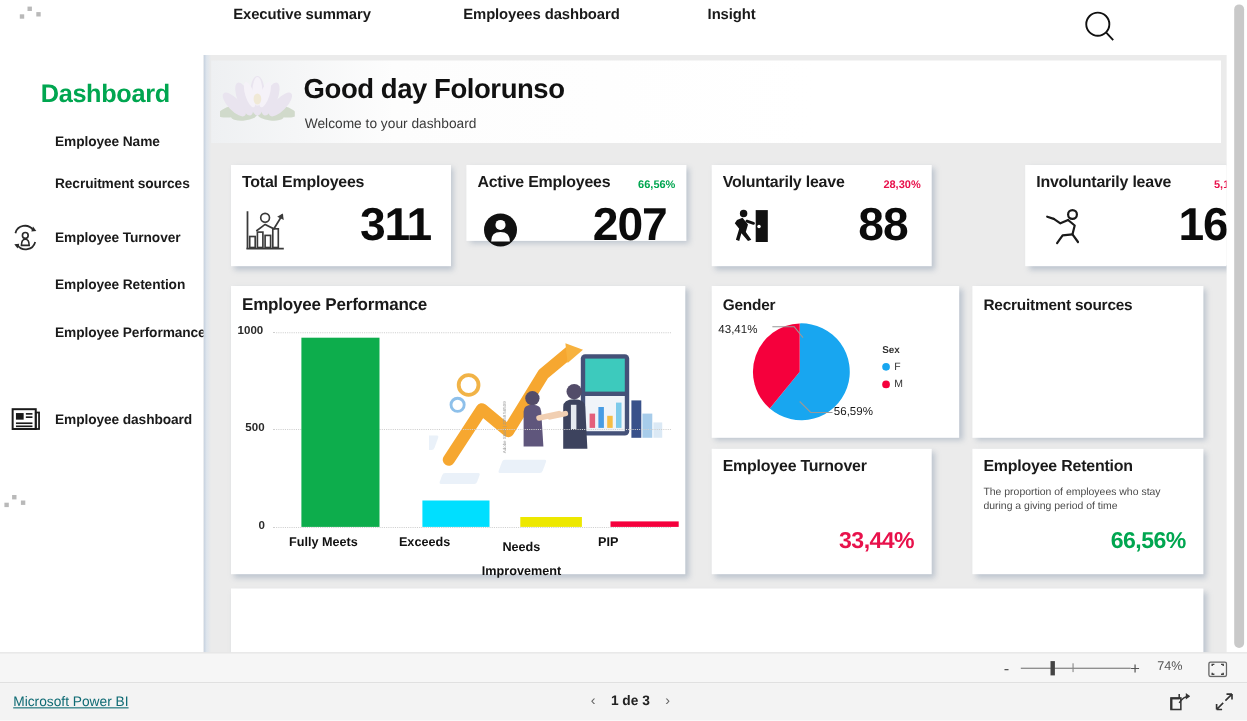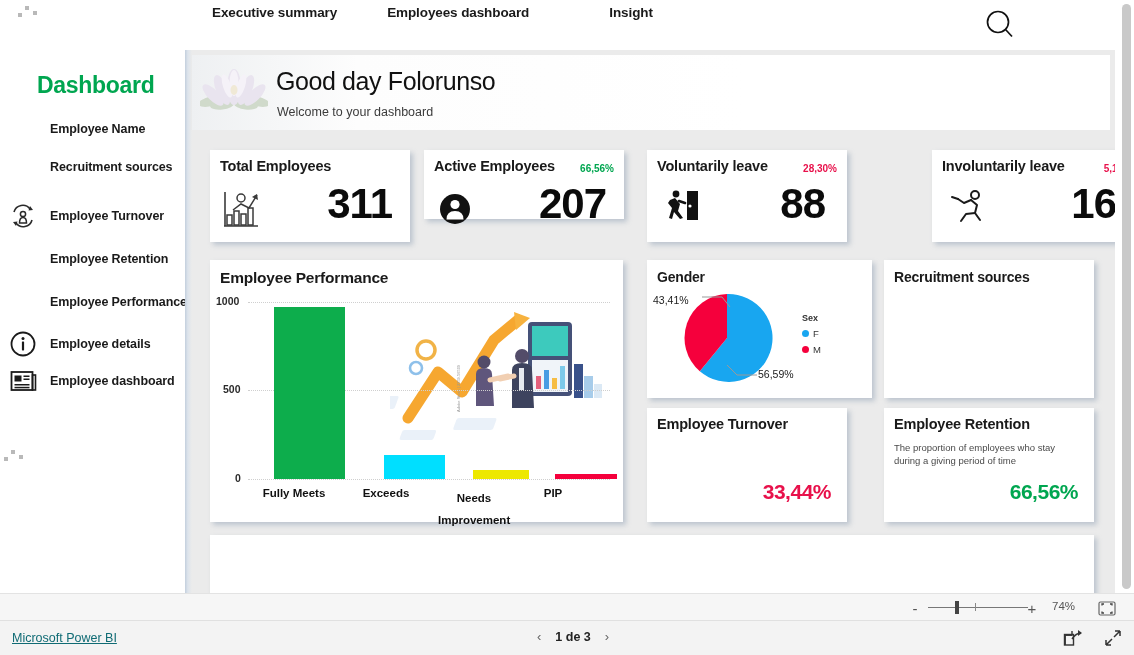--- a/index.html
+++ b/index.html
@@ -15,21 +15,21 @@
   .topnav {
     position: absolute; left:0; top:0; width:1134px; height:50px;
     background:#ffffff;
   }
   .topnav-tabs { position:absolute; left:200px; top:0; height:36px; display:flex; align-items:flex-start; }
   .topnav-tab {
     font-size:13.5px; font-weight:bold; color:#1a1a1a; letter-spacing:-0.1px;
     padding-top:5px; cursor:pointer; white-space:nowrap;
   }
   .tab-exec { margin-left:12px; }
-  .tab-emp  { margin-left:50px; }
+  .tab-emp  { margin-left:84px; }
   .tab-ins  { margin-left:80px; }
   .search-btn {
     position:absolute; left:982px; top:7px; width:36px; height:36px; cursor:pointer;
   }
   .dot-cluster { position:absolute; width:26px; height:18px; }
   .dot-cluster i {
     position:absolute; width:4px; height:4px; background:#b9b9b9; display:block;
   }
 
   
@@ -60,21 +60,21 @@
   .report {
     position:absolute; left:7px; top:0; width:923px; height:555px; background:#ebebeb;
   }
 
   .hero {
     position:absolute; left:0px; top:5px; width:918px; height:75px;
     background: linear-gradient(to right, #eef0f2 0%, #fdfdfd 18%, #ffffff 60%, #ffffff 100%);
   }
   .lotus { position:absolute; left:8px; top:2px; width:68px; height:62px; }
   .hero-title {
-    position:absolute; left:84px; top:12px; font-size:25px; font-weight:normal;
+    position:absolute; left:84px; top:12px; font-size:25px; font-weight:bold;
     color:#111; letter-spacing:-0.4px;
   }
   .hero-sub {
     position:absolute; left:85px; top:50px; font-size:12.5px; color:#3b3b3b;
   }
 
   .card {
     position:absolute; background:#ffffff;
     box-shadow: 3px 3px 5px rgba(120,140,165,0.40);
   }
@@ -182,30 +182,20 @@
     </div>
 
     <div class="sb-item" style="top:195px;">
       <span class="sb-label">Employee Retention</span>
     </div>
 
     <div class="sb-item" style="top:238px;">
       <span class="sb-label">Employee Performance</span>
     </div>
 
-    <div class="sb-item" style="top:280px;">
-      <span class="sb-icon">
-        <svg width="28" height="28" viewBox="0 0 28 28">
-          <circle cx="14" cy="14" r="11.5" fill="none" stroke="#1a1a1a" stroke-width="1.8"></circle>
-          <circle cx="14" cy="8.4" r="1.5" fill="#1a1a1a"></circle>
-          <rect x="12.9" y="11.4" width="2.2" height="9" rx="0.6" fill="#1a1a1a"></rect>
-        </svg>
-      </span>
-      <span class="sb-label">Employee details</span>
-    </div>
 
     <div class="sb-item" style="top:317px;">
       <span class="sb-icon">
         <svg width="28" height="26" viewBox="0 0 28 26">
           <rect x="2.5" y="4" width="21" height="18" fill="none" stroke="#1a1a1a" stroke-width="1.8"></rect>
           <rect x="23.5" y="7" width="3" height="15" fill="none" stroke="#1a1a1a" stroke-width="1.6"></rect>
           <rect x="5.5" y="7.5" width="7" height="6" fill="#1a1a1a"></rect>
           <rect x="14.5" y="7.5" width="6" height="1.5" fill="#1a1a1a"></rect>
           <rect x="14.5" y="10.5" width="6" height="1.5" fill="#1a1a1a"></rect>
           <rect x="5.5" y="16" width="15" height="1.5" fill="#1a1a1a"></rect>

